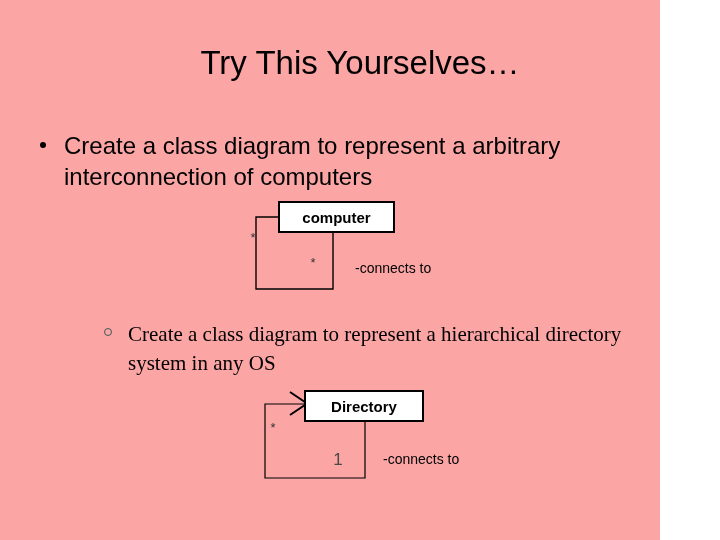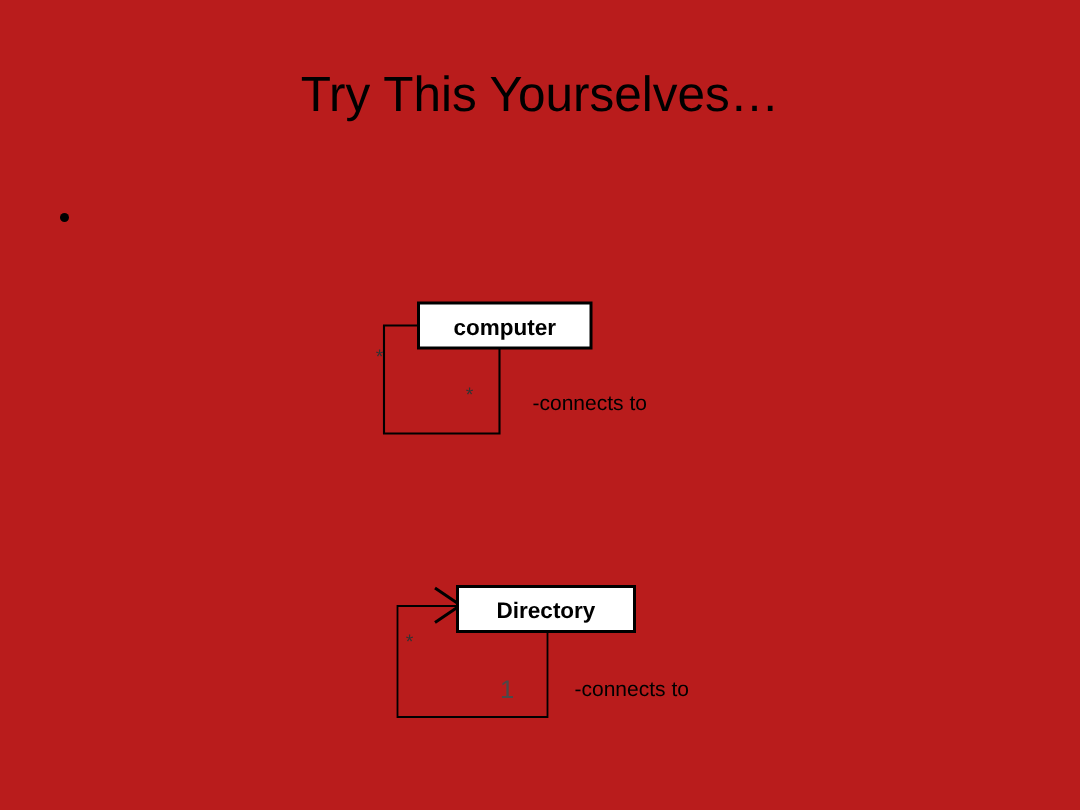--- a/index.html
+++ b/index.html
@@ -2,23 +2,23 @@
 <html><head>
 <meta charset="utf-8">
 <style>
   html, body {
     margin: 0;
     padding: 0;
     background: #ffffff;
   }
   #slide {
     position: relative;
-    width: 720px;
+    width: 660px;
     height: 540px;
-    background: #b91c1c;
+    background: #fca5a5;
     overflow: hidden;
     font-family: "Liberation Sans", sans-serif;
     color: #000000;
   }
 
   
   #slide-title {
     position: absolute;
     left: 0;
     top: 44px;
@@ -129,39 +129,46 @@
 </head>
 <body>
 
 <div id="slide">
 
   <div id="slide-title">Try This Yourselves…</div>
 
   <div id="bullet-1">
     <div class="bullet-row">
       <span class="bullet-marker"></span>
+      <span class="bullet-text">Create a class diagram to represent a arbitrary interconnection of computers</span>
     </div>
   </div>
 
   <div class="uml-diagram" id="diagram-computer">
     <svg width="250" height="110" viewBox="0 0 250 110">
 
       <path d="M 39,25 L 16,25 L 16,97 L 93,97 L 93,40" fill="none" stroke="#000000" stroke-width="1.4"></path>
 
       <rect x="39" y="10" width="115" height="30" fill="#ffffff" stroke="#000000" stroke-width="2"></rect>
       <text class="uml-class-name" x="96.5" y="31" text-anchor="middle">computer</text>
 
       <text class="uml-mult" x="13" y="50" text-anchor="middle">*</text>
 
       <text class="uml-mult" x="73" y="75" text-anchor="middle">*</text>
 
       <text class="uml-assoc-label" x="115" y="81" text-anchor="start">-connects to</text>
     </svg>
   </div>
 
+  <div id="bullet-2">
+    <div class="bullet-row">
+      <span class="bullet-marker"></span>
+      <span class="bullet-text">Create a class diagram to represent a hierarchical directory system in any OS</span>
+    </div>
+  </div>
 
   <div class="uml-diagram" id="diagram-directory">
     <svg width="250" height="110" viewBox="0 0 250 110">
 
       <path d="M 53,24 L 13,24 L 13,98 L 113,98 L 113,41" fill="none" stroke="#000000" stroke-width="1.2"></path>
 
       <path d="M 38,12 L 55,23.5 L 38,35" fill="none" stroke="#000000" stroke-width="2" stroke-linecap="butt" stroke-linejoin="miter"></path>
 
       <rect x="53" y="11" width="118" height="30" fill="#ffffff" stroke="#000000" stroke-width="2"></rect>
       <text class="uml-class-name" x="112" y="32" text-anchor="middle">Directory</text>

